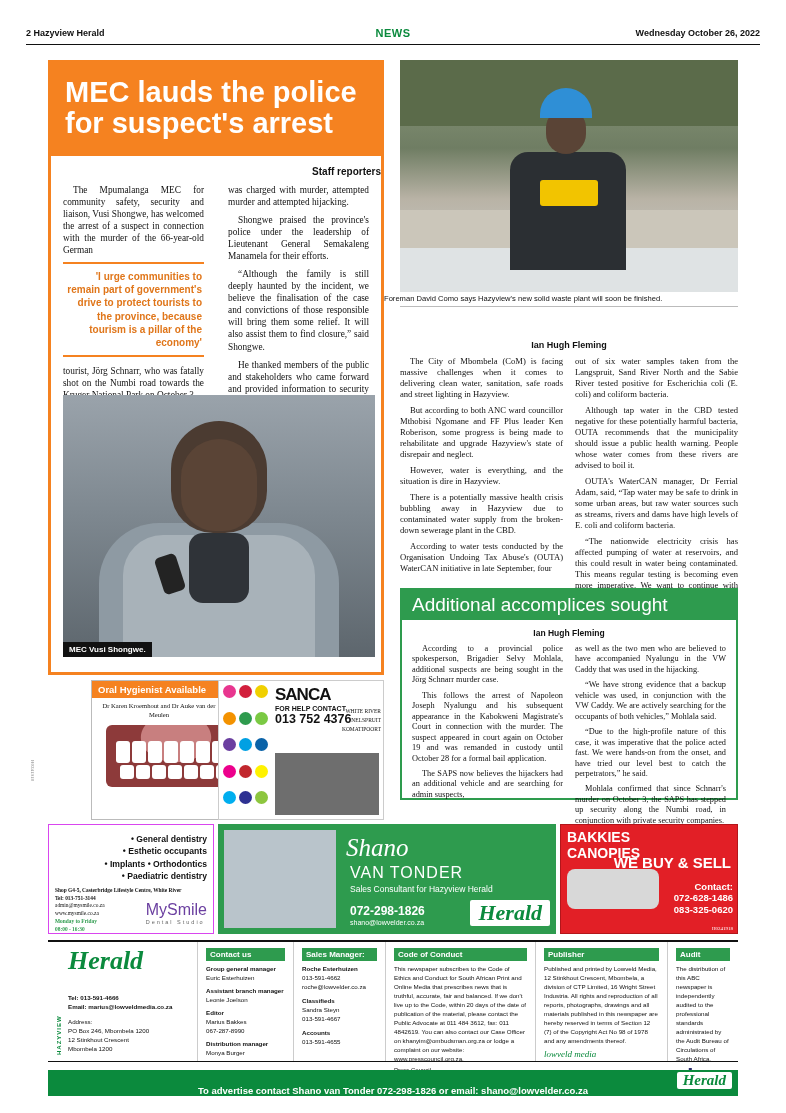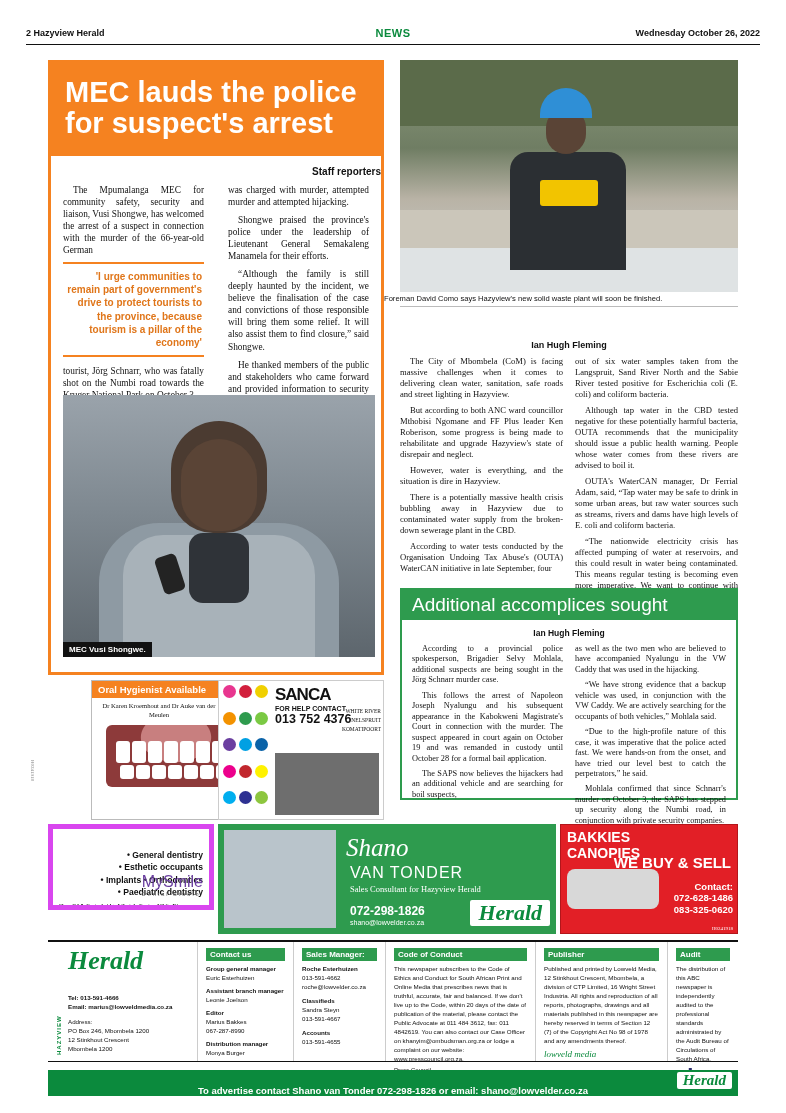--- a/index.html
+++ b/index.html
@@ -160,38 +160,38 @@
     font-family:"Liberation Sans", sans-serif; font-weight:bold; font-size:17px;
     letter-spacing:-1px; padding:4px 0 0 4px;
   }
   .sanca-sub { font-family:"Liberation Sans", sans-serif; font-weight:bold; font-size:7px; padding-left:4px; }
   .sanca-num { font-family:"Liberation Sans", sans-serif; font-weight:bold; font-size:12.5px; padding-left:4px; }
   .sanca-photo { position:absolute; left:4px; bottom:4px; width:104px; height:62px; background:#6e6e6e; }
   .sanca-labels { position:absolute; right:2px; top:26px; font-size:5.5px; line-height:1.6; text-align:right; }
 
   
   .ad-mysmile {
-    position:absolute; left:48px; top:824px; width:166px; height:86px;
-    border:5px solid #d946ef; background:#fff; padding:20px 6px; overflow:hidden;
+    position:absolute; left:48px; top:824px; width:166px; height:110px;
+    border:1px solid #d946ef; background:#fff; padding:8px 6px; overflow:hidden;
   }
   .ms-list { font-family:"Liberation Sans", sans-serif; font-weight:bold; font-size:8.6px; text-align:right; line-height:1.45; }
   .ms-foot { font-size:5.4px; line-height:1.45; margin-top:4px; }
   .ms-logo {
     position:absolute; right:6px; bottom:8px; font-family:"Liberation Sans", sans-serif;
     font-size:16px; color:#6b3fa0;
   }
   .ms-logo small { display:block; font-size:5.5px; color:#666; letter-spacing:2px; }
 
   .ad-shano {
     position:absolute; left:218px; top:824px; width:338px; height:110px;
     background:#2e9b4e; color:#fff; overflow:hidden;
   }
   .shano-name { position:absolute; left:128px; top:10px; font-family:"Liberation Serif", serif; font-style:italic; font-size:25px; color:#fff; }
   .shano-vt { position:absolute; left:132px; top:40px; font-family:"Liberation Sans", sans-serif; font-size:16px; letter-spacing:1px; }
-  .shano-role { position:absolute; left:132px; top:60px; font-family:Liberation Serif, serif; font-size:8.5px; }
+  .shano-role { position:absolute; left:132px; top:60px; font-family:Liberation Sans, sans-serif; font-size:8.5px; }
   .shano-phone { position:absolute; left:132px; top:80px; font-family:"Liberation Sans", sans-serif; font-weight:bold; font-size:12px; }
   .shano-mail { position:absolute; left:132px; top:95px; font-family:"Liberation Sans", sans-serif; font-size:7px; }
   .shano-photo { position:absolute; left:6px; top:6px; width:112px; height:98px; background:#b9c4cb; }
   .herald-badge {
     position:absolute; right:6px; bottom:8px; background:#fff; color:#0b8a3d;
     font-family:"Liberation Serif", serif; font-style:italic; font-weight:bold;
     font-size:22px; padding:0 8px; border-radius:2px;
   }
 
   .ad-bakkies {
@@ -312,21 +312,21 @@
     </div>
   </div>
 
   <div class="acc-box">
     <div class="acc-head">Additional accomplices sought</div>
     <div class="acc-byline">Ian Hugh Fleming</div>
     <div class="acc-cols">
       <div class="col">
         <p>According to a provincial police spokesperson, Brigadier Selvy Mohlala, additional suspects are being sought in the Jörg Schnarr murder case.</p>
         <p>This follows the arrest of Napoleon Joseph Nyalungu and his subsequent appearance in the Kabokweni Magistrate's Court in connection with the murder. The suspect appeared in court again on October 19 and was remanded in custody until October 28 for a formal bail application.</p>
-        <p>The SAPS now believes the hijackers had an additional vehicle and are searching for boil suspects,</p>
+        <p>The SAPS now believes the hijackers had an additional vehicle and are searching for admin suspects,</p>
       </div>
       <div class="col">
         <p class="noind">as well as the two men who are believed to have accompanied Nyalungu in the VW Caddy that was used in the hijacking.</p>
         <p>“We have strong evidence that a backup vehicle was used, in conjunction with the VW Caddy. We are actively searching for the occupants of both vehicles,” Mohlala said.</p>
         <p>“Due to the high-profile nature of this case, it was imperative that the police acted fast. We were hands-on from the onset, and have tried our level best to catch the perpetrators,” he said.</p>
         <p>Mohlala confirmed that since Schnarr's murder on October 3, the SAPS has stepped up security along the Numbi road, in conjunction with private security companies.</p>
       </div>
     </div>
   </div>
 

